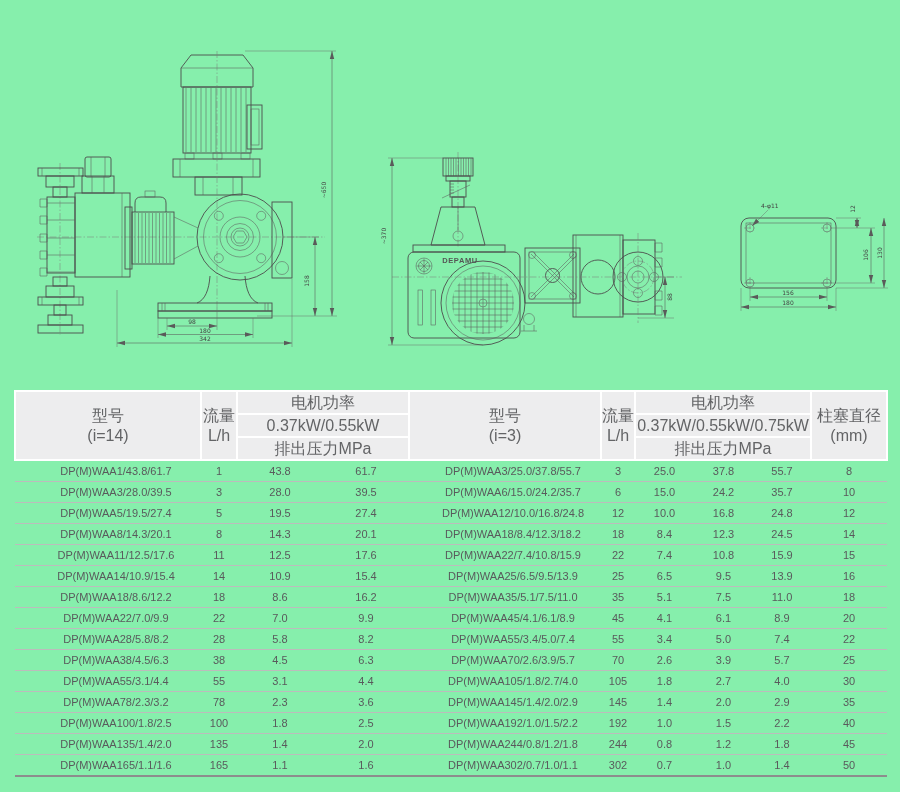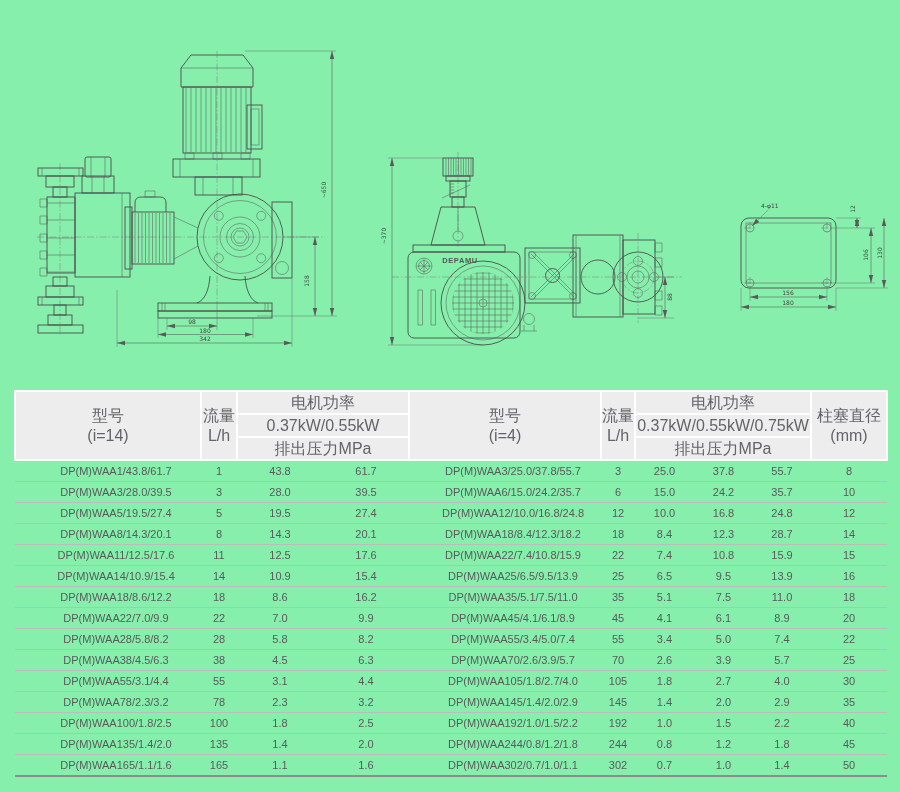--- a/index.html
+++ b/index.html
@@ -279,21 +279,21 @@
           <div>型号</div>
           <div>(i=14)</div>
         </th>
         <th rowspan="3">
           <div>流量</div>
           <div>L/h</div>
         </th>
         <th colspan="2">电机功率</th>
         <th rowspan="3">
           <div>型号</div>
-          <div>(i=4)</div>
+          <div>(i=3)</div>
         </th>
         <th rowspan="3">
           <div>流量</div>
           <div>L/h</div>
         </th>
         <th colspan="3">电机功率</th>
         <th rowspan="3">
           <div>柱塞直径</div>
           <div>(mm)</div>
         </th>
@@ -346,21 +346,21 @@
     </tr>
         <tr>
       <td class="model">DP(M)WAA8/14.3/20.1</td>
       <td class="num">8</td>
       <td class="num">14.3</td>
       <td class="num">20.1</td>
       <td class="model">DP(M)WAA18/8.4/12.3/18.2</td>
       <td class="num">18</td>
       <td class="num">8.4</td>
       <td class="num">12.3</td>
-      <td class="num">28.7</td>
+      <td class="num">24.5</td>
       <td class="num">14</td>
     </tr>
         <tr>
       <td class="model">DP(M)WAA11/12.5/17.6</td>
       <td class="num">11</td>
       <td class="num">12.5</td>
       <td class="num">17.6</td>
       <td class="model">DP(M)WAA22/7.4/10.8/15.9</td>
       <td class="num">22</td>
       <td class="num">7.4</td>
@@ -437,21 +437,21 @@
       <td class="num">105</td>
       <td class="num">1.8</td>
       <td class="num">2.7</td>
       <td class="num">4.0</td>
       <td class="num">30</td>
     </tr>
         <tr>
       <td class="model">DP(M)WAA78/2.3/3.2</td>
       <td class="num">78</td>
       <td class="num">2.3</td>
-      <td class="num">3.2</td>
+      <td class="num">3.6</td>
       <td class="model">DP(M)WAA145/1.4/2.0/2.9</td>
       <td class="num">145</td>
       <td class="num">1.4</td>
       <td class="num">2.0</td>
       <td class="num">2.9</td>
       <td class="num">35</td>
     </tr>
         <tr>
       <td class="model">DP(M)WAA100/1.8/2.5</td>
       <td class="num">100</td>

